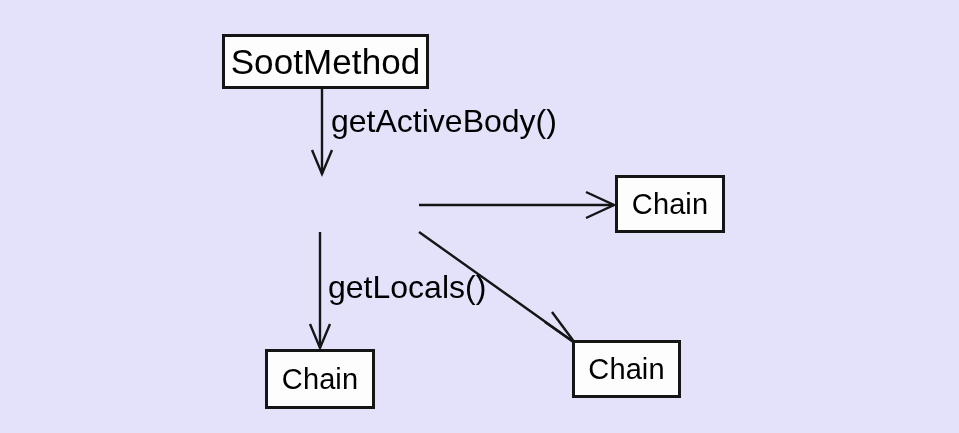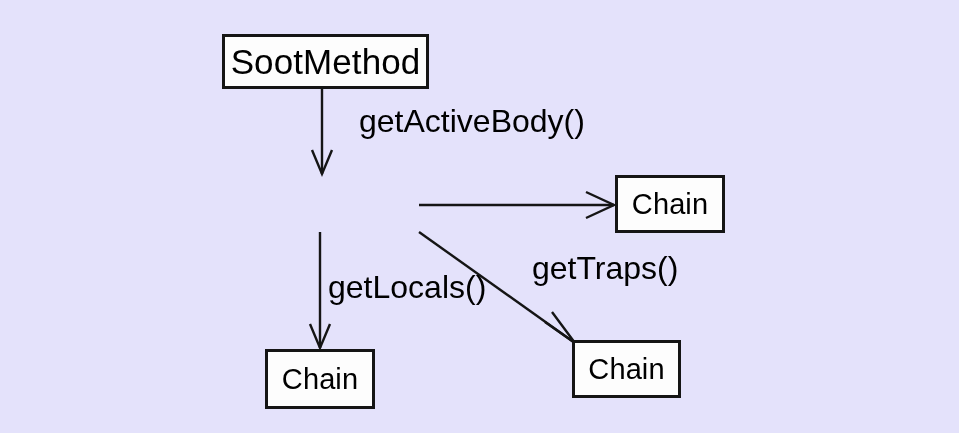--- a/index.html
+++ b/index.html
@@ -77,21 +77,20 @@
   .edge-label {
     position: absolute;
     color: #000000;
     font-size: 32px;
     line-height: 1;
     white-space: nowrap;
   }
   #label-getactivebody {
     left: 331px;
     top: 105px;
-    margin-left: 28px;
   }
   #label-getlocals {
     left: 442px;
     top: 159px;
   }
   #label-getunits {
     left: 328px;
     top: 271px;
   }
   #label-gettraps {
@@ -142,15 +141,14 @@
 
   <div class="node" id="node-chain-traps">
     <span class="node-label">Chain</span>
   </div>
 
   <div class="edge-label" id="label-getactivebody">getActiveBody()</div>
 
 
   <div class="edge-label" id="label-getunits">getLocals()</div>
 
-  <div class="edge-label" id="label-gettraps">getTraps()</div>
 
 </div>
 
 </body></html>

